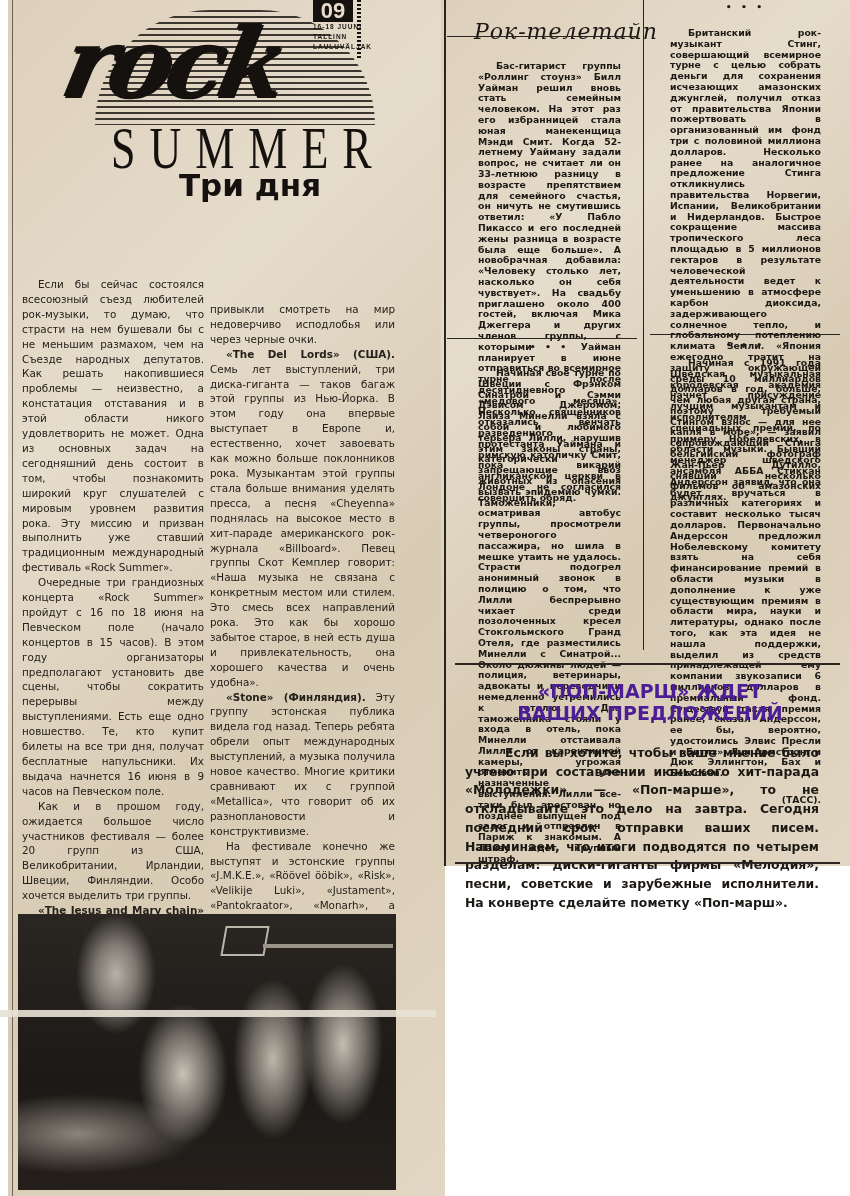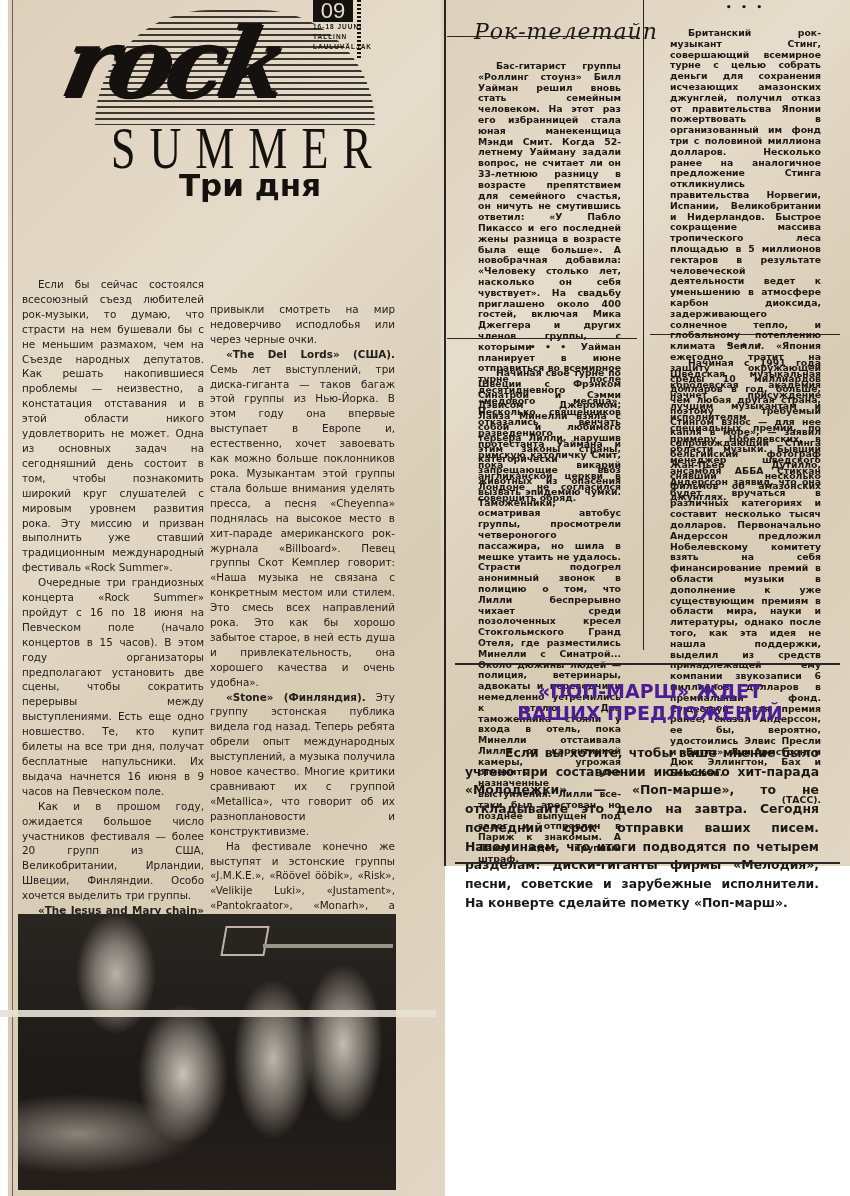--- a/index.html
+++ b/index.html
@@ -35,21 +35,21 @@
     text-shadow:2px 2px 0 #14110e;
   }
   .logo .summer {
     position:absolute; left:56px; top:114px;
     font-family:"Liberation Serif", serif; font-size:44px; letter-spacing:14px;
     color:#14110e; transform:scaleY(1.35); transform-origin:top left;
   }
   .datebox { position:absolute; left:313px; top:0; width:40px; }
   .datebox .num {
     background:#14110e; color:#e6dccb; font-family:"Liberation Sans", sans-serif;
-    font-size:22px; font-weight:normal; text-align:center; line-height:22px; height:22px;
+    font-size:22px; font-weight:bold; text-align:center; line-height:22px; height:22px;
   }
   .datebox .line {
     font-family:"Liberation Sans", sans-serif; font-size:6.5px; font-weight:bold;
     letter-spacing:1px; line-height:10px; white-space:nowrap;
   }
   .datebar {
     position:absolute; left:357px; top:0; width:4px; height:60px;
     background:repeating-linear-gradient(180deg,#14110e 0 2px,transparent 2px 4px);
   }
   .headline {

